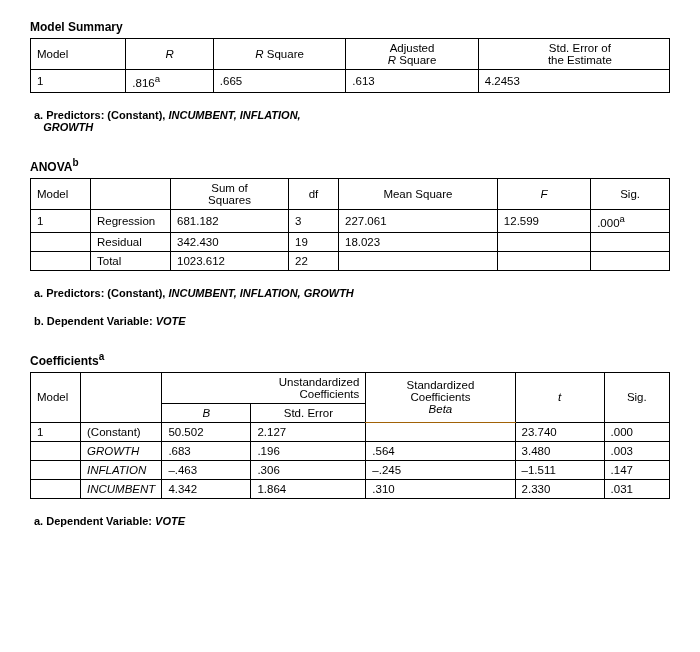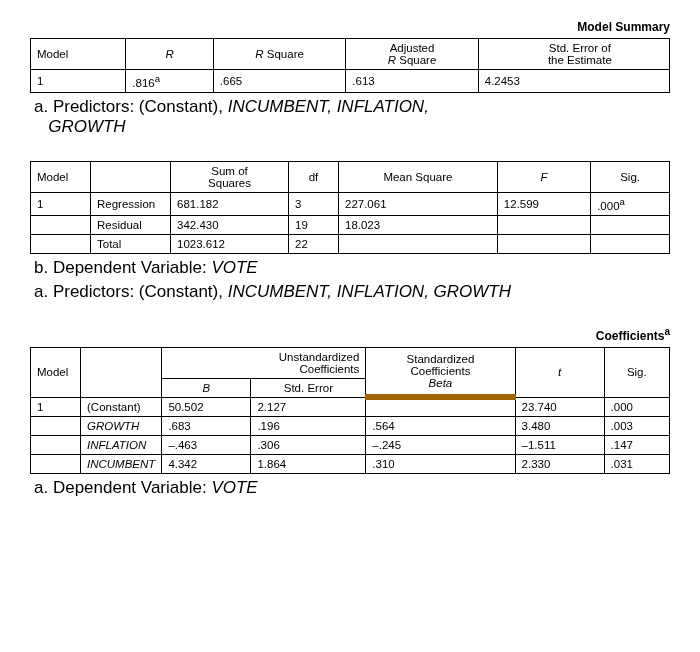--- a/index.html
+++ b/index.html
@@ -6,21 +6,21 @@
     body {
       font-family: Arial, sans-serif;
       font-size: 12px;
       background: #fff;
       color: #000;
       padding: 20px 30px;
       width: 700px;
     }
     .section { margin-bottom: 24px; }
     .table-title {
-      text-align: right;
+      text-align: left;
       font-weight: bold;
       margin-bottom: 4px;
       font-size: 12px;
     }
     table {
       border-collapse: collapse;
       width: 100%;
       font-size: 11.5px;
     }
     th, td {
@@ -28,21 +28,21 @@
       padding: 3px 6px;
       vertical-align: middle;
     }
     th {
       text-align: center;
       font-weight: normal;
     }
     td { }
     td.label-cell { text-align: left; font-weight: normal; }
     td.model-cell { text-align: left; }
-    .note { font-size: 17px; margin-top: 4px; padding-left: 4px; }
+    .note { font-size: 11px; margin-top: 16px; padding-left: 4px; font-weight: bold; }
     thead tr th { border: 1px solid #000; }
   </style>
 </head>
 <body>
 
 <div class="section">
   <div class="table-title">Model Summary</div>
   <table>
     <thead>
       <tr>
@@ -60,20 +60,21 @@
         <td>.665</td>
         <td>.613</td>
         <td>4.2453</td>
       </tr>
     </tbody>
   </table>
   <div class="note">a. Predictors: (Constant), <em>INCUMBENT, INFLATION,<br>&nbsp;&nbsp;&nbsp;GROWTH</em></div>
 </div>
 
 <div class="section">
+  <div class="table-title">ANOVA<sup>b</sup></div>
   <table>
     <thead>
       <tr>
         <th style="text-align:left; width:60px;">Model</th>
         <th style="text-align:left; width:80px;"></th>
         <th>Sum of<br>Squares</th>
         <th>df</th>
         <th>Mean Square</th>
         <th><em>F</em></th>
         <th>Sig.</th>
@@ -102,33 +103,33 @@
         <td class="model-cell"></td>
         <td class="label-cell">Total</td>
         <td>1023.612</td>
         <td>22</td>
         <td></td>
         <td></td>
         <td></td>
       </tr>
     </tbody>
   </table>
+  <div class="note">a. Predictors: (Constant), <em>INCUMBENT, INFLATION, GROWTH</em></div>
   <div class="note">b. Dependent Variable: <em>VOTE</em></div>
-  <div class="note">a. Predictors: (Constant), <em>INCUMBENT, INFLATION, GROWTH</em></div>
 </div>
 
 <div class="section">
   <div class="table-title">Coefficients<sup>a</sup></div>
   <table>
     <thead>
       <tr>
         <th rowspan="2" style="text-align:left; width:50px; border-bottom:1px solid #000;">Model</th>
         <th rowspan="2" style="text-align:left; width:80px; border-bottom:1px solid #000;"></th>
         <th colspan="2" style="text-align:right; border-bottom:1px solid #000;">Unstandardized<br>Coefficients</th>
-        <th rowspan="2" style="text-align:center; border-bottom:6px solid #a16207;">Standardized<br>Coefficients<br><em>Beta</em></th>
+        <th rowspan="2" style="text-align:center; border-bottom:1px solid #a16207;">Standardized<br>Coefficients<br><em>Beta</em></th>
         <th rowspan="2" style="border-bottom:1px solid #000;"><em>t</em></th>
         <th rowspan="2" style="border-bottom:1px solid #000;">Sig.</th>
       </tr>
       <tr>
         <th style="border-bottom:1px solid #000;"><em>B</em></th>
         <th style="border-bottom:1px solid #000;">Std. Error</th>
       </tr>
     </thead>
     <tbody>
       <tr>

